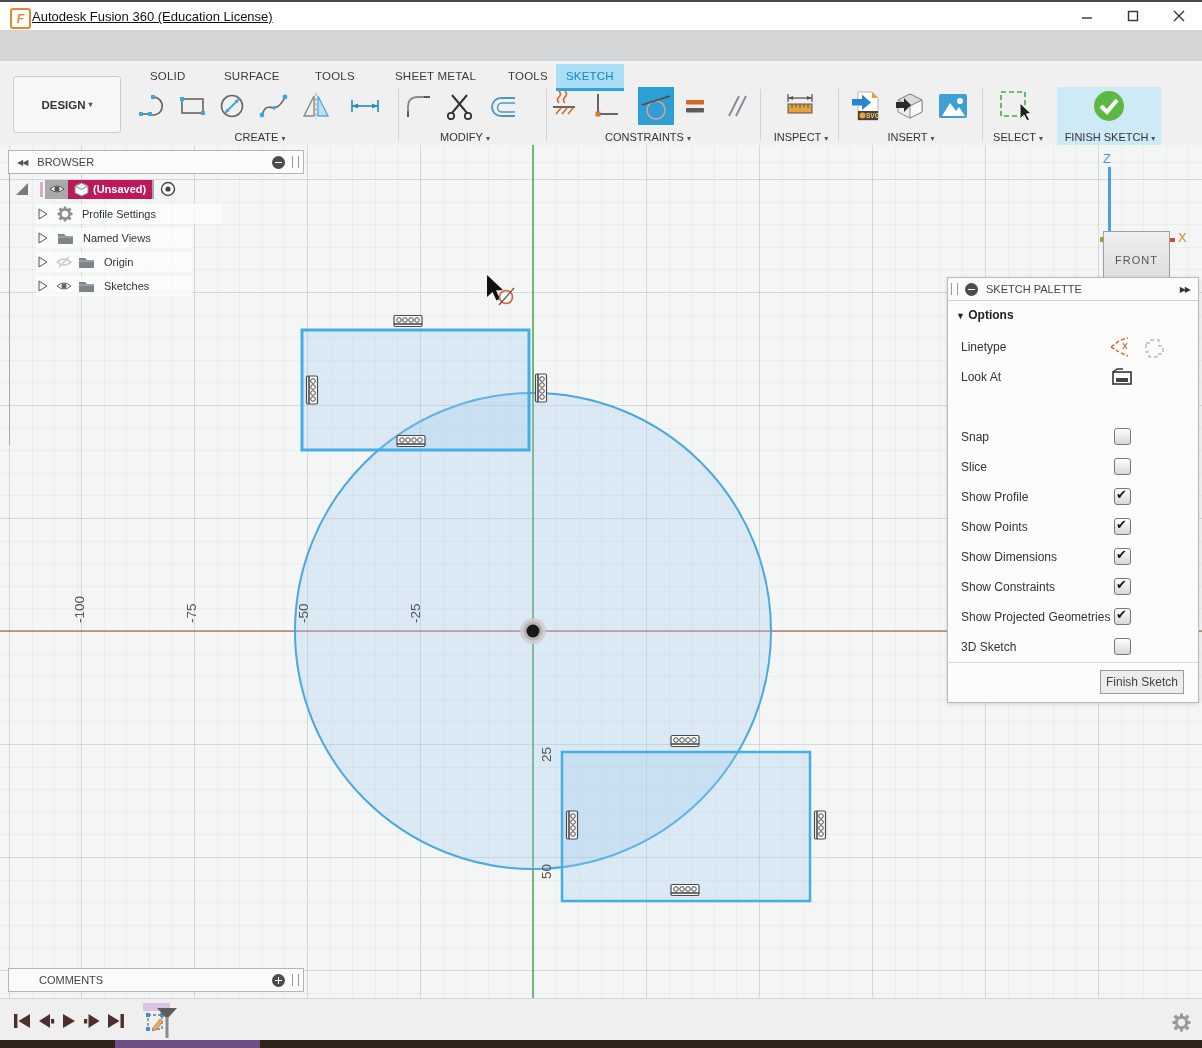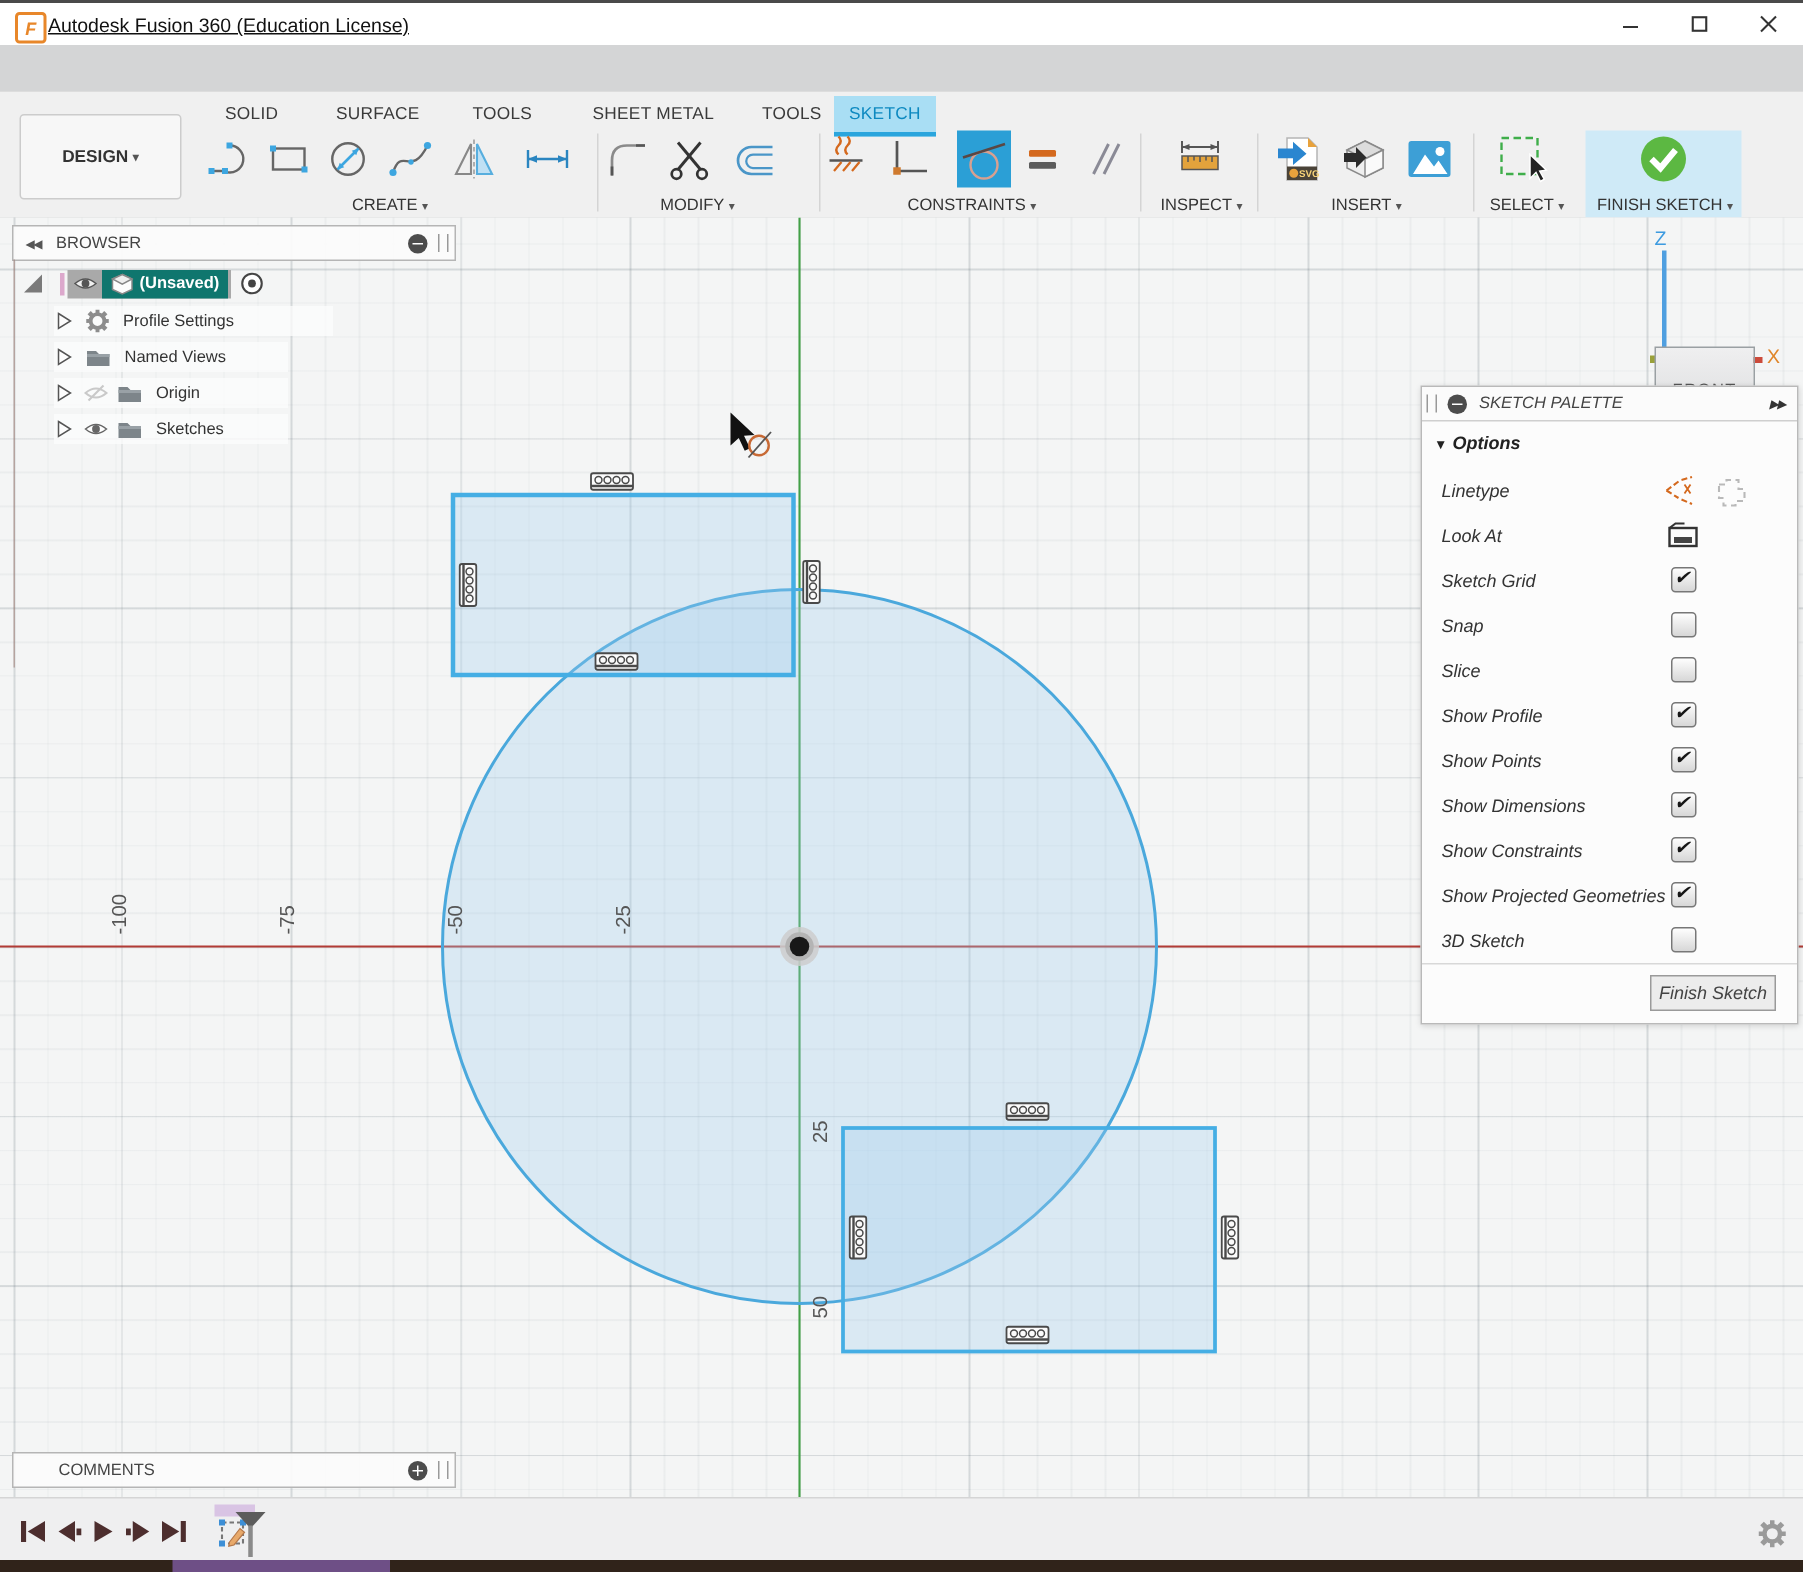--- a/index.html
+++ b/index.html
@@ -42,21 +42,21 @@
       repeating-linear-gradient(to bottom, rgba(110,125,135,0.07) 0 1px, transparent 1px 22.6px);
     background-position:81px 0,0 34px,81px 0,0 34px;}
   svg text{font-family:"Liberation Sans",sans-serif;}
   
   .panel-h{height:22px;background:rgba(251,251,251,.95);border:1px solid #b5b5b5;display:flex;align-items:center;font-size:11px;color:#444;}
   .grip{width:5px;height:12px;border-left:1px solid #999;border-right:1px solid #999;}
   .circ-btn{width:13px;height:13px;border-radius:50%;background:#4c4c4c;position:relative;}
   .circ-btn::after{content:"";position:absolute;left:3px;top:6px;width:7px;height:1.6px;background:#fff;}
   .circ-btn.plus::before{content:"";position:absolute;left:5.7px;top:3px;width:1.6px;height:7px;background:#fff;}
   .treerow{height:20px;display:flex;align-items:center;font-size:11px;color:#333;background:rgba(252,252,252,.75);padding-right:6px;}
-  .palette{left:947px;top:112px;width:250px;height:424px;background:#fcfcfc;border:1px solid #b9b9b9;box-shadow:0 1px 4px rgba(0,0,0,.15);font-style:italic;}
+  .palette{left:947px;top:132px;width:250px;height:424px;background:#fcfcfc;border:1px solid #b9b9b9;box-shadow:0 1px 4px rgba(0,0,0,.15);}
   .prow{position:absolute;left:0;width:100%;height:30px;}
   .prow-label{position:absolute;left:13px;top:8px;font-size:12px;color:#333;}
   .cb{position:absolute;left:166px;top:6px;width:15px;height:15px;border:1px solid #777;border-radius:3px;
       background:linear-gradient(#fefefe,#d7d7d7);}
   .cb.on::after{content:"\2714";position:absolute;top:-2px;left:1px;font-size:13px;color:#161616;}
   .finish-btn{position:absolute;right:14px;top:392px;width:82px;height:22px;background:#ececec;border:1px solid #9a9a9a;
       font-size:12px;color:#444;display:flex;align-items:center;justify-content:center;}
   .options-hdr{position:absolute;left:8px;top:30px;font-size:12px;font-weight:bold;color:#222;}
   
   .vc-face{left:1103px;top:38px;width:65px;height:55px;background:linear-gradient(#efeff0,#d9dadb);
@@ -468,21 +468,21 @@
       <div class="treerow" style="padding-right:0;background:none">
         <svg width="16" height="16">
             <polygon points="2,14 14,14 14,2" fill="#7a7a7a"></polygon>
           </svg>
         <span style="width:3px;height:15px;background:#dca8cc;margin-left:10px"></span>
         <span style="display:flex;align-items:center;background:#a9a9a9;height:19px;padding:0 2px 0 4px;margin-left:2px">
           <svg width="16" height="14">
             <path d="M1,7 Q8,1 15,7 Q8,13 1,7 Z" fill="#efefef" stroke="#555"></path>
               <circle cx="8" cy="7" r="2.6" fill="#555"></circle>
             </svg>
-          <span style="display:flex;align-items:center;background:#0f766e;height:19px;margin-left:3px;padding:0 6px">
+          <span style="display:flex;align-items:center;background:#be185d;height:19px;margin-left:3px;padding:0 6px">
             <svg width="15" height="15">
               <polygon points="7.5,1 14,4 14,11 7.5,14 1,11 1,4" fill="#fdfdfd" stroke="#888"></polygon>
               <polygon points="7.5,1 14,4 7.5,7.5 1,4" fill="#efefef" stroke="#888"></polygon>
               </svg>
             <span style="color:#fff;font-weight:bold;font-size:11px;margin-left:4px">(Unsaved)</span>
           </span>
         </span>
         <svg width="16" height="16" style="margin-left:6px">
           <circle cx="8" cy="8" r="6.5" fill="#fff" stroke="#444" stroke-width="1.4"></circle>
             <circle cx="8" cy="8" r="2.6" fill="#444"></circle>
@@ -570,24 +570,20 @@
           <path d="M5,8 h5 v-3 h8 v6 h4 v8 h-6 v3 h-8 v-5 h-3 Z" fill="none" stroke="#b9b9b9" stroke-width="1.4" stroke-dasharray="4 3"></path>
           </svg>
       </div>
       <div class="prow" style="top:84px">
         <span class="prow-label">Look At</span>
         <svg class="ab" style="left:163px;top:4px" width="22" height="22">
           <rect x="2" y="6" width="18" height="12" fill="none" stroke="#333" stroke-width="1.6"></rect>
           <rect x="5" y="12" width="12" height="4" fill="#444"></rect>
           <path d="M2,6 l4,-3 h6" fill="none" stroke="#333" stroke-width="1.4"></path>
           </svg>
-      </div>
-      <div class="prow" style="top:114px">
-        <span class="prow-label">Sketch Grid</span>
-        <span class="cb on"></span>
       </div>
       <div class="prow" style="top:144px">
         <span class="prow-label">Snap</span>
         <span class="cb"></span>
       </div>
       <div class="prow" style="top:174px">
         <span class="prow-label">Slice</span>
         <span class="cb"></span>
       </div>
       <div class="prow" style="top:204px">

